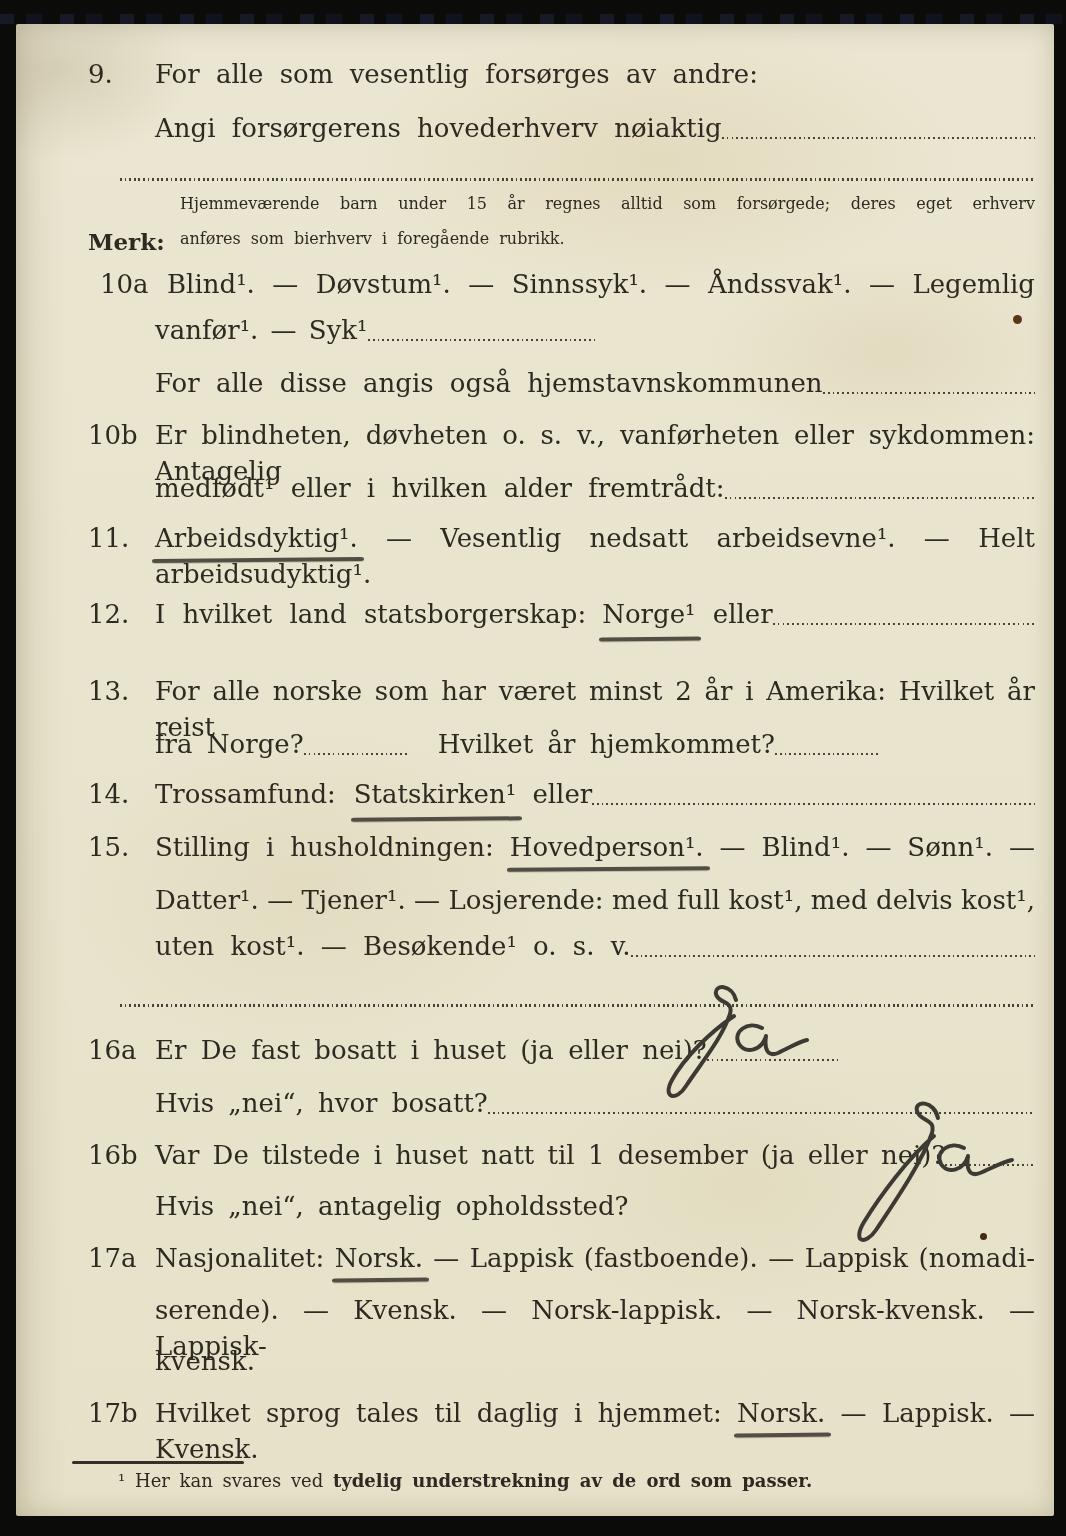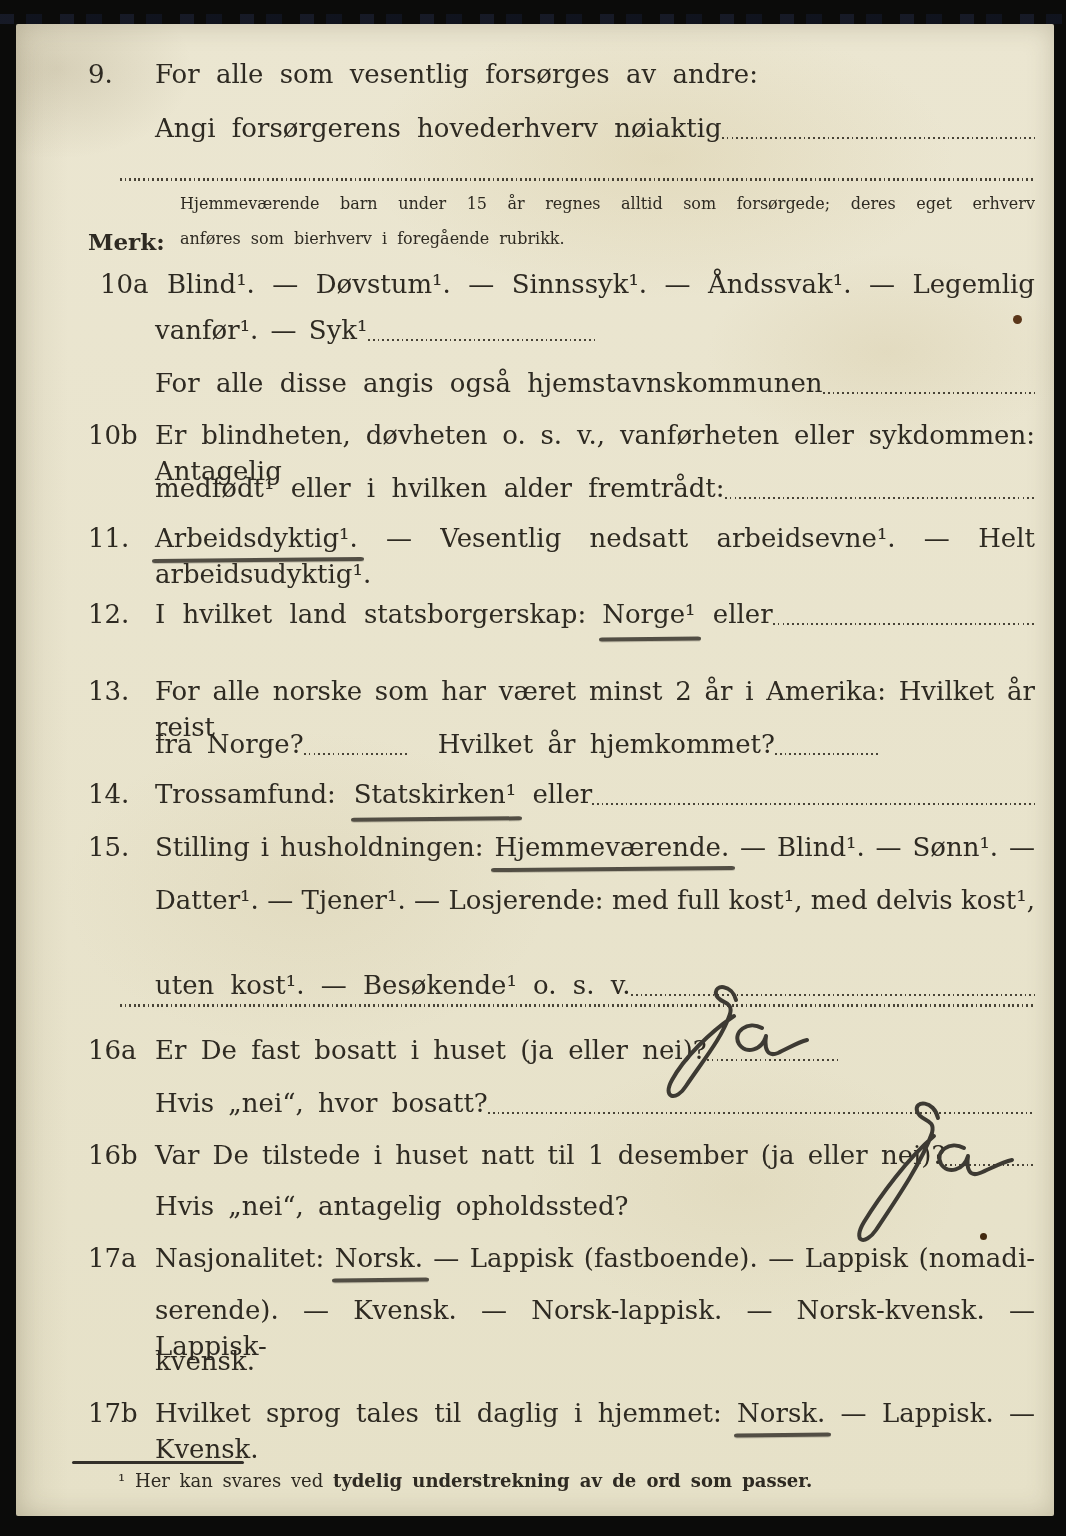--- a/index.html
+++ b/index.html
@@ -148,26 +148,26 @@
         <div class="content flexline" style="word-spacing: 8px;">
           <span class="seg">Trossamfund:</span>
           <span class="gap" style="width: 18px;"></span>
           <span class="seg pen">Statskirken¹</span>
           <span class="seg"> eller</span>
           <div class="leader fill"></div>
         </div>
       </div>
       <div class="row" style="top: 805px;">
         <span class="num">15.</span>
-        <div class="content justify"><span class="seg">Stilling i husholdningen: </span><span class="seg pen">Hjemmeværende.</span><span class="seg"> — Blind¹. — Sønn¹. —</span></div>
+        <div class="content justify"><span class="seg">Stilling i husholdningen: </span><span class="seg pen">Hovedperson¹.</span><span class="seg"> — Blind¹. — Sønn¹. —</span></div>
       </div>
       <div class="row" style="top: 858px;">
         <div class="content justify"><span class="seg">Datter¹. — Tjener¹. — Losjerende: med full kost¹, med delvis kost¹,</span></div>
       </div>
-      <div class="row" style="top: 904px; margin-top: 39px;">
+      <div class="row" style="top: 904px;">
         <div class="content flexline" style="word-spacing: 8px;">
           <span class="seg">uten kost¹. — Besøkende¹ o. s. v.</span>
           <div class="leader fill"></div>
         </div>
       </div>
       <div class="rule-dotted" style="top: 980px;"></div>
       <div class="row" style="top: 1008px;">
         <span class="num">16a</span>
         <div class="content flexline" style="word-spacing: 6px;">
           <span class="seg">Er De fast bosatt i huset (ja eller nei)?</span>

